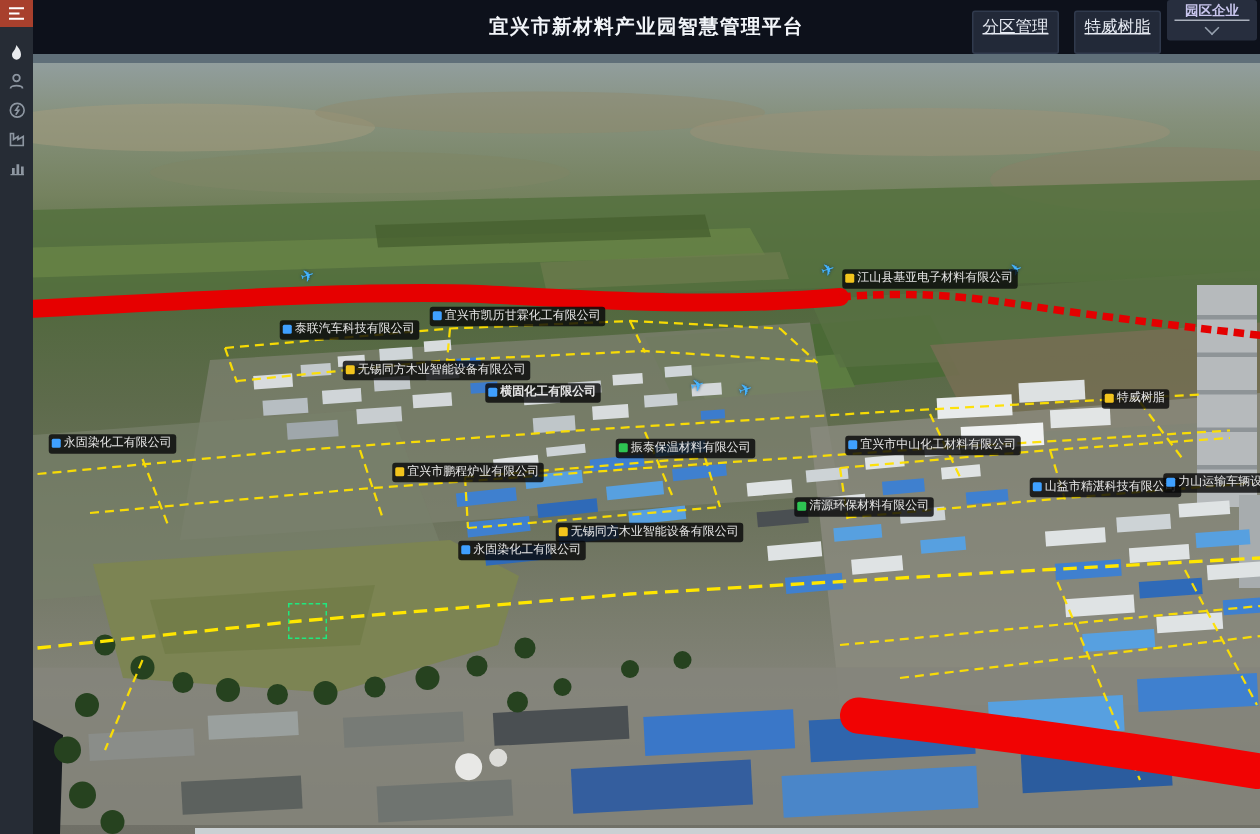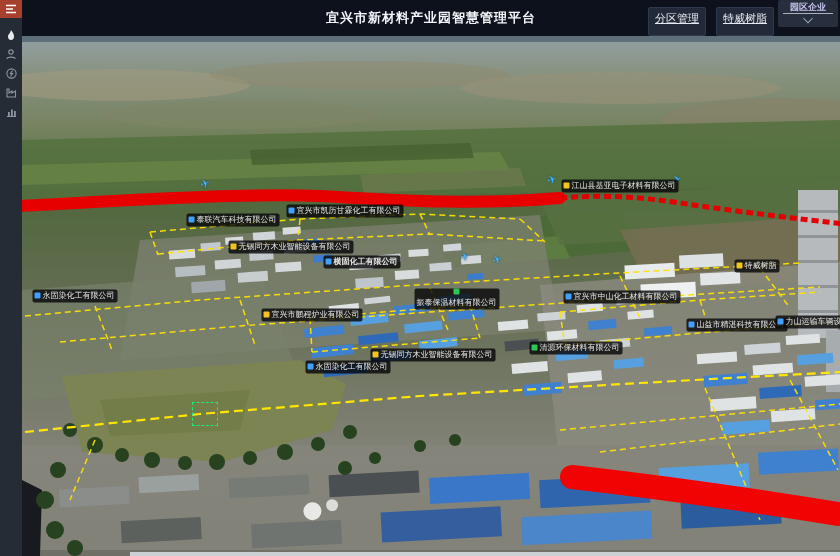--- a/index.html
+++ b/index.html
@@ -266,21 +266,21 @@
         <span>无锡同方木业智能设备有限公司</span>
       </div>
       <div class="maplabel" style="left: 362px; top: 262px; font-weight: bold;">
         <span class="dot" style="background: rgb(63, 160, 255);"></span>
         <span>横固化工有限公司</span>
       </div>
       <div class="maplabel" style="left: 75px; top: 296px;">
         <span class="dot" style="background: rgb(63, 160, 255);"></span>
         <span>永固染化工有限公司</span>
       </div>
-      <div class="maplabel" style="left: 457px; top: 299px; flex-direction: column;">
+      <div class="maplabel" style="left: 457px; top: 299px;">
         <span class="dot" style="background: rgb(46, 197, 82);"></span>
         <span>振泰保温材料有限公司</span>
       </div>
       <div class="maplabel" style="left: 312px; top: 315px;">
         <span class="dot" style="background: rgb(242, 196, 29);"></span>
         <span>宜兴市鹏程炉业有限公司</span>
       </div>
       <div class="maplabel" style="left: 622px; top: 297px;">
         <span class="dot" style="background: rgb(63, 160, 255);"></span>
         <span>宜兴市中山化工材料有限公司</span>
@@ -294,21 +294,21 @@
         <span>特威树脂</span>
       </div>
       <div class="maplabel" style="left: 737px; top: 325px; justify-content: center;">
         <span class="dot" style="background: rgb(63, 160, 255);"></span>
         <span>山益市精湛科技有限公司</span>
       </div>
       <div class="maplabel" style="left: 822px; top: 322px;">
         <span class="dot" style="background: rgb(63, 160, 255);"></span>
         <span>力山运输车辆设备公司</span>
       </div>
-      <div class="maplabel" style="left: 576px; top: 348px; justify-content: space-between;">
+      <div class="maplabel" style="left: 576px; top: 338px; justify-content: space-between;">
         <span class="dot" style="background: rgb(46, 197, 82);"></span>
         <span>清源环保材料有限公司</span>
       </div>
       <div class="maplabel" style="left: 433px; top: 355px;">
         <span class="dot" style="background: rgb(242, 196, 29);"></span>
         <span>无锡同方木业智能设备有限公司</span>
       </div>
       <div class="maplabel" style="left: 348px; top: 367px;">
         <span class="dot" style="background: rgb(63, 160, 255);"></span>
         <span>永固染化工有限公司</span>

